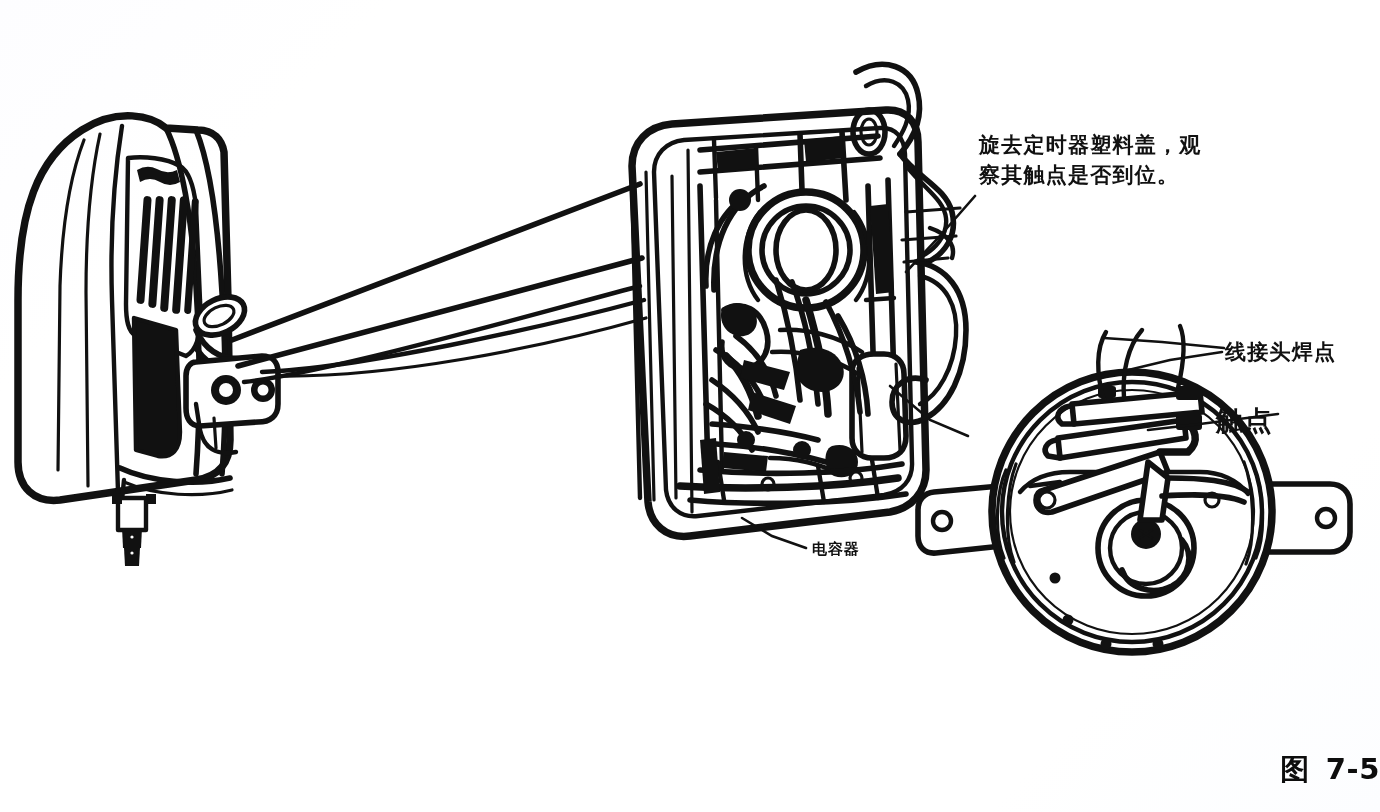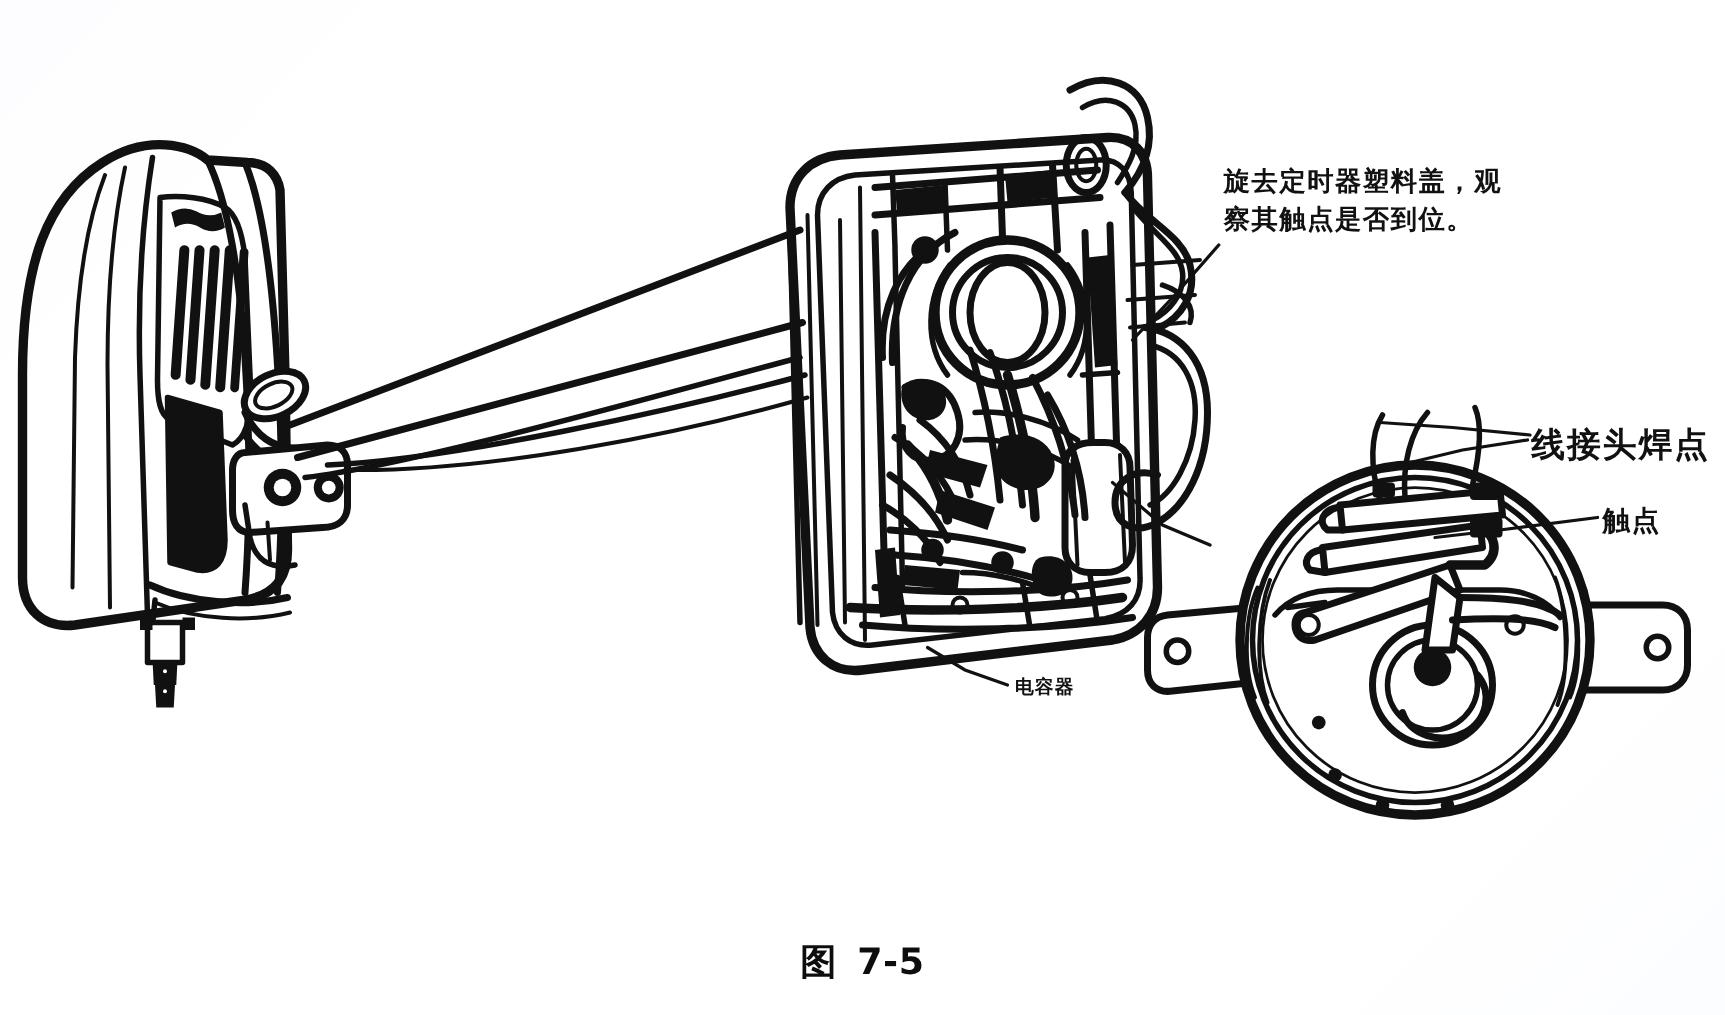--- a/index.html
+++ b/index.html
@@ -36,38 +36,38 @@
   }
   #note-timer-cover {
     left: 979px;
     top: 130px;
     font-size: 21px;
     line-height: 1.45;
   }
   #label-solder {
     left: 1225px;
     top: 338px;
+    font-size: 21px;
+  }
+  #label-contact {
+    left: 1216px;
+    top: 402px;
     font-size: 27px;
-  }
-  #label-contact {
-    left: 1282px;
-    top: 402px;
-    font-size: 22px;
   }
   #label-capacitor {
     left: 812px;
     top: 539px;
     font-size: 15px;
   }
   #caption {
     position: absolute;
     left: 0;
     right: 0;
     top: 750px;
-    text-align: center;
+    text-align: right;
     color: #0d0d0d;
     font-weight: 700;
     font-size: 29px;
     letter-spacing: 0.02em;
     font-family: "DejaVu Sans", "Liberation Sans", sans-serif;
   }
   #caption .cap-fig { margin-right: 16px; }
   #caption .cap-num { font-family: "DejaVu Sans", "Liberation Sans", sans-serif; }
 </style>
 </head>

